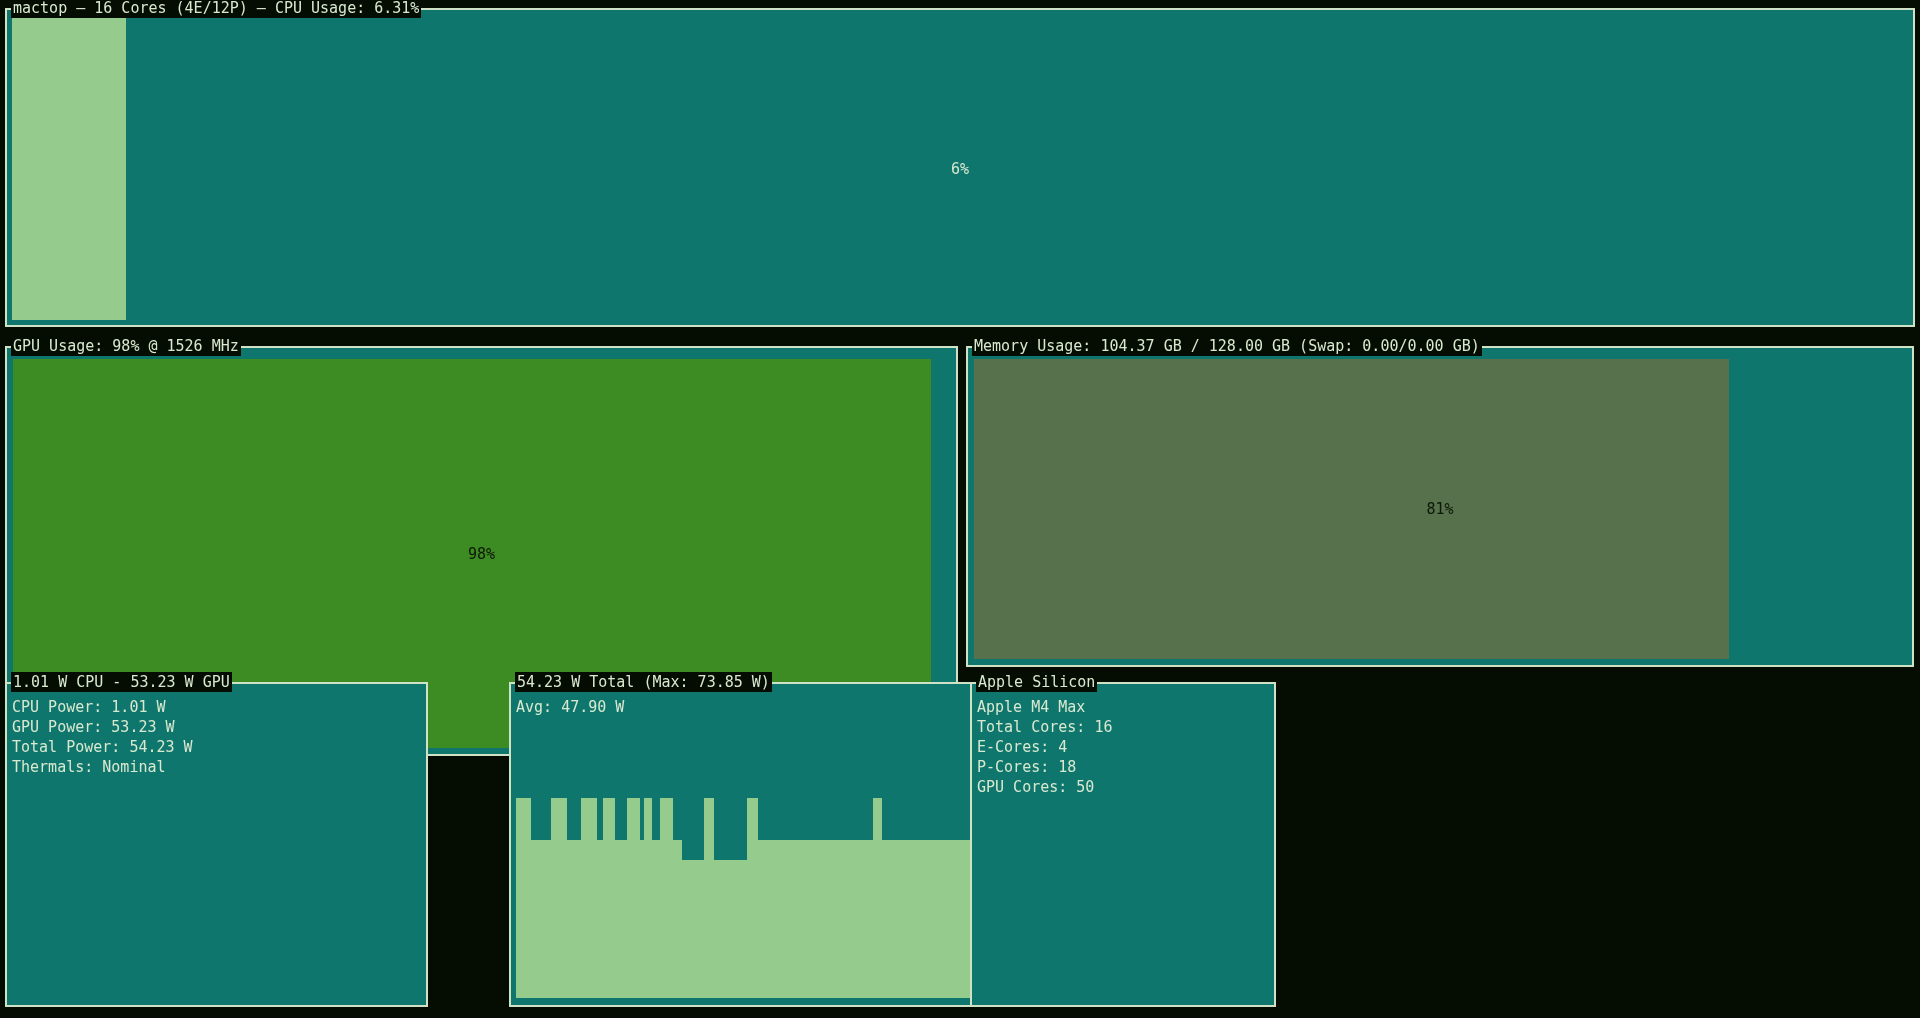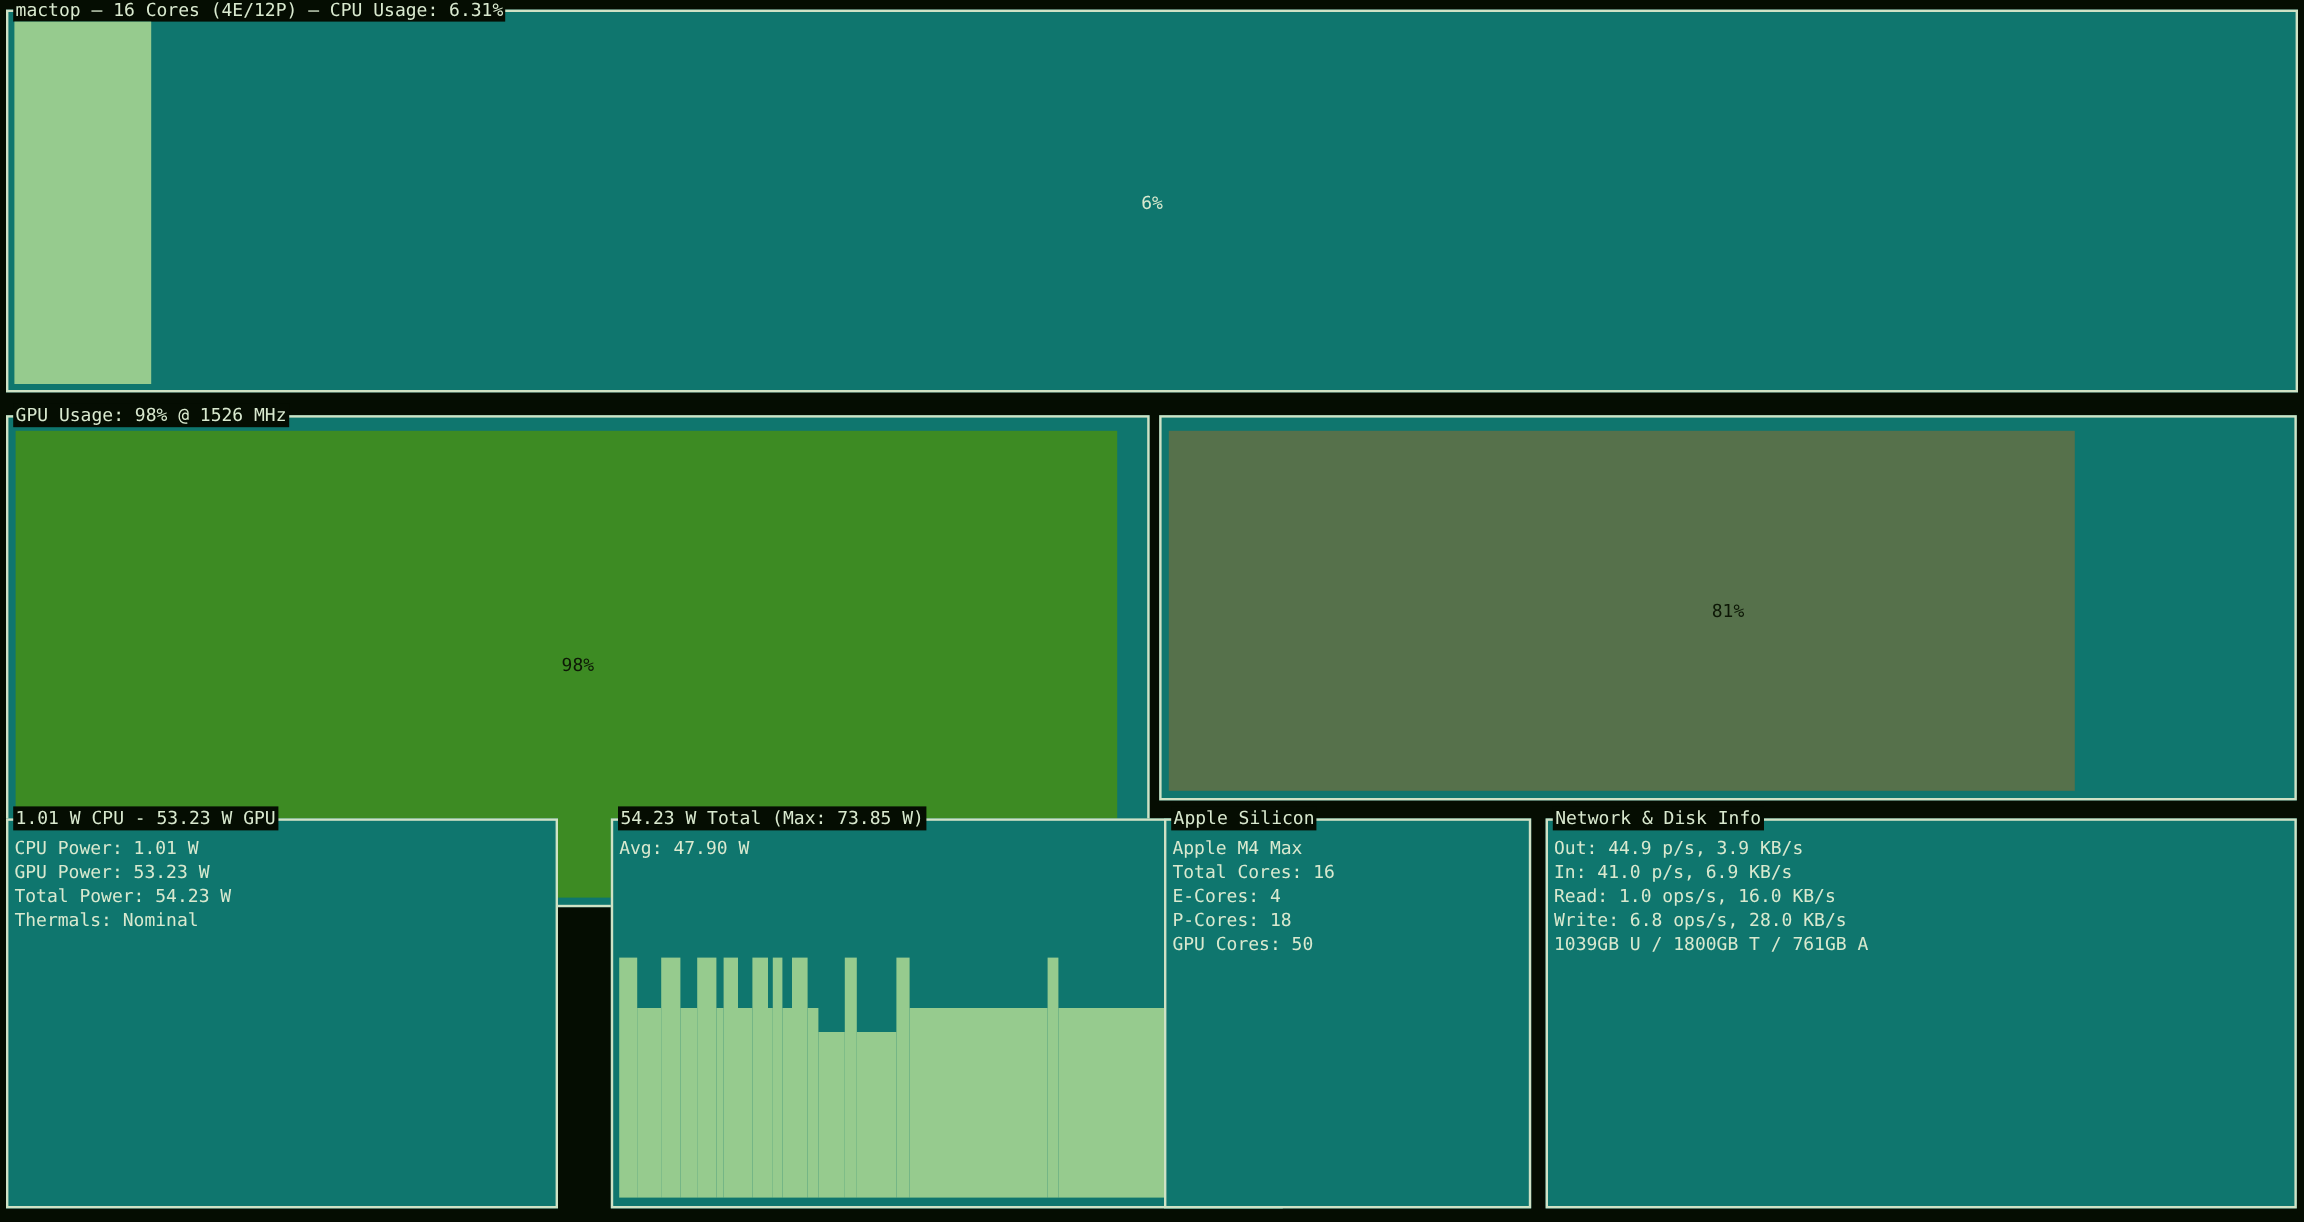--- a/index.html
+++ b/index.html
@@ -43,21 +43,21 @@
   .panel-body {
     position: absolute;
     left: 5px; right: 4px; top: 13px; bottom: 4px;
     overflow: hidden;
   }
   .text-line { white-space: pre; height: 20px; }
   
   #cpu-panel    { left: 5px;    top: 8px;   width: 1910px; height: 319px; }
   #gpu-panel    { left: 5px;    top: 346px; width: 953px;  height: 410px; }
   #mem-panel    { left: 966px;  top: 346px; width: 948px;  height: 321px; }
-  #power-panel  { left: 5px;    top: 682px; width: 460px;  height: 325px; }
+  #power-panel  { left: 5px;    top: 682px; width: 423px;  height: 325px; }
   #total-panel  { left: 489px;  top: 682px; width: 560px;  height: 325px; margin-left: 20px; }
   #silicon-panel{ left: 970px;  top: 682px; width: 306px;  height: 325px; }
   #network-panel{ left: 1288px; top: 682px; width: 626px;  height: 325px; }
 
   #cpu-gauge { inset: 8px 5px 5px 5px; }
   #gpu-gauge { inset: 11px 6px 6px 6px; }
   #mem-gauge { inset: 11px 6px 6px 6px; }
 
   .chart {
     position: absolute;
@@ -83,20 +83,21 @@
 
   <section class="panel" id="gpu-panel">
     <span class="panel-title">GPU Usage: 98% @ 1526 MHz</span>
     <div class="gauge" id="gpu-gauge">
       <div class="gauge-fill fill-gpu" style="width: 98%;"></div>
       <span class="gauge-label label-dark">98%</span>
     </div>
   </section>
 
   <section class="panel" id="mem-panel">
+    <span class="panel-title">Memory Usage: 104.37 GB / 128.00 GB (Swap: 0.00/0.00 GB)</span>
     <div class="gauge" id="mem-gauge">
       <div class="gauge-fill fill-mem" style="width: 81%;"></div>
       <span class="gauge-label label-dark">81%</span>
     </div>
   </section>
 
   <section class="panel" id="power-panel">
     <span class="panel-title">1.01 W CPU - 53.23 W GPU</span>
     <div class="panel-body">
       <div class="text-line">CPU Power: 1.01 W</div>
@@ -142,24 +143,14 @@
     <span class="panel-title">Apple Silicon</span>
     <div class="panel-body">
       <div class="text-line">Apple M4 Max</div>
       <div class="text-line">Total Cores: 16</div>
       <div class="text-line">E-Cores: 4</div>
       <div class="text-line">P-Cores: 18</div>
       <div class="text-line">GPU Cores: 50</div>
     </div>
   </section>
 
-  <section class="panel" id="network-panel">
-    <span class="panel-title">Network &amp; Disk Info</span>
-    <div class="panel-body">
-      <div class="text-line">Out: 44.9 p/s, 3.9 KB/s</div>
-      <div class="text-line">In: 41.0 p/s, 6.9 KB/s</div>
-      <div class="text-line">Read: 1.0 ops/s, 16.0 KB/s</div>
-      <div class="text-line">Write: 6.8 ops/s, 28.0 KB/s</div>
-      <div class="text-line">1039GB U / 1800GB T / 761GB A</div>
-    </div>
-  </section>
 
 </div>
 
 </body></html>

